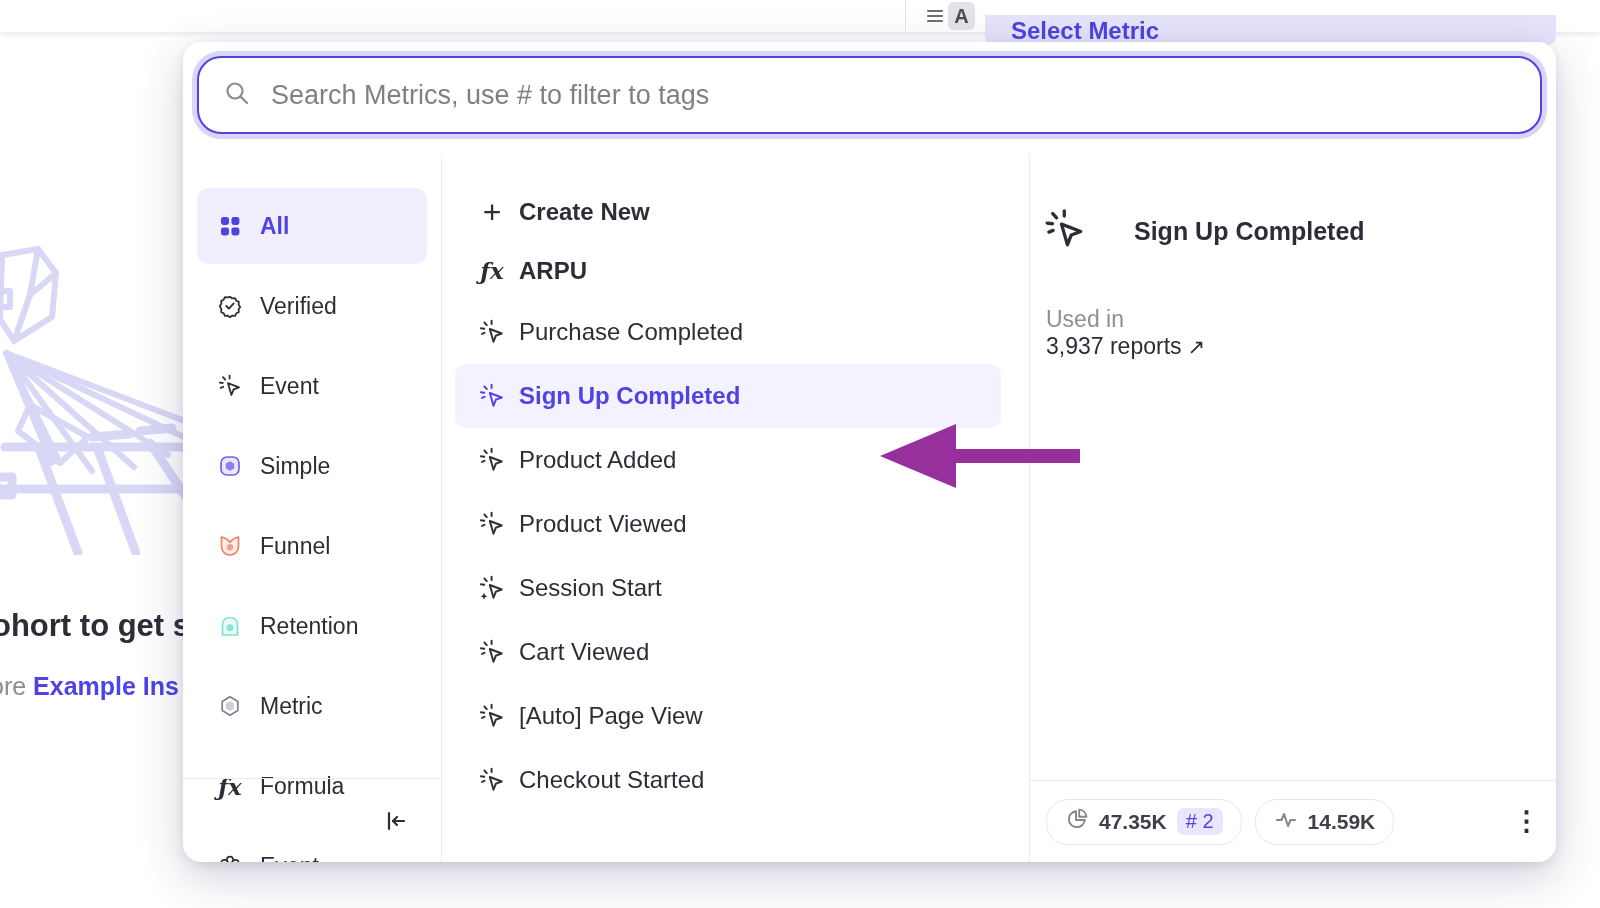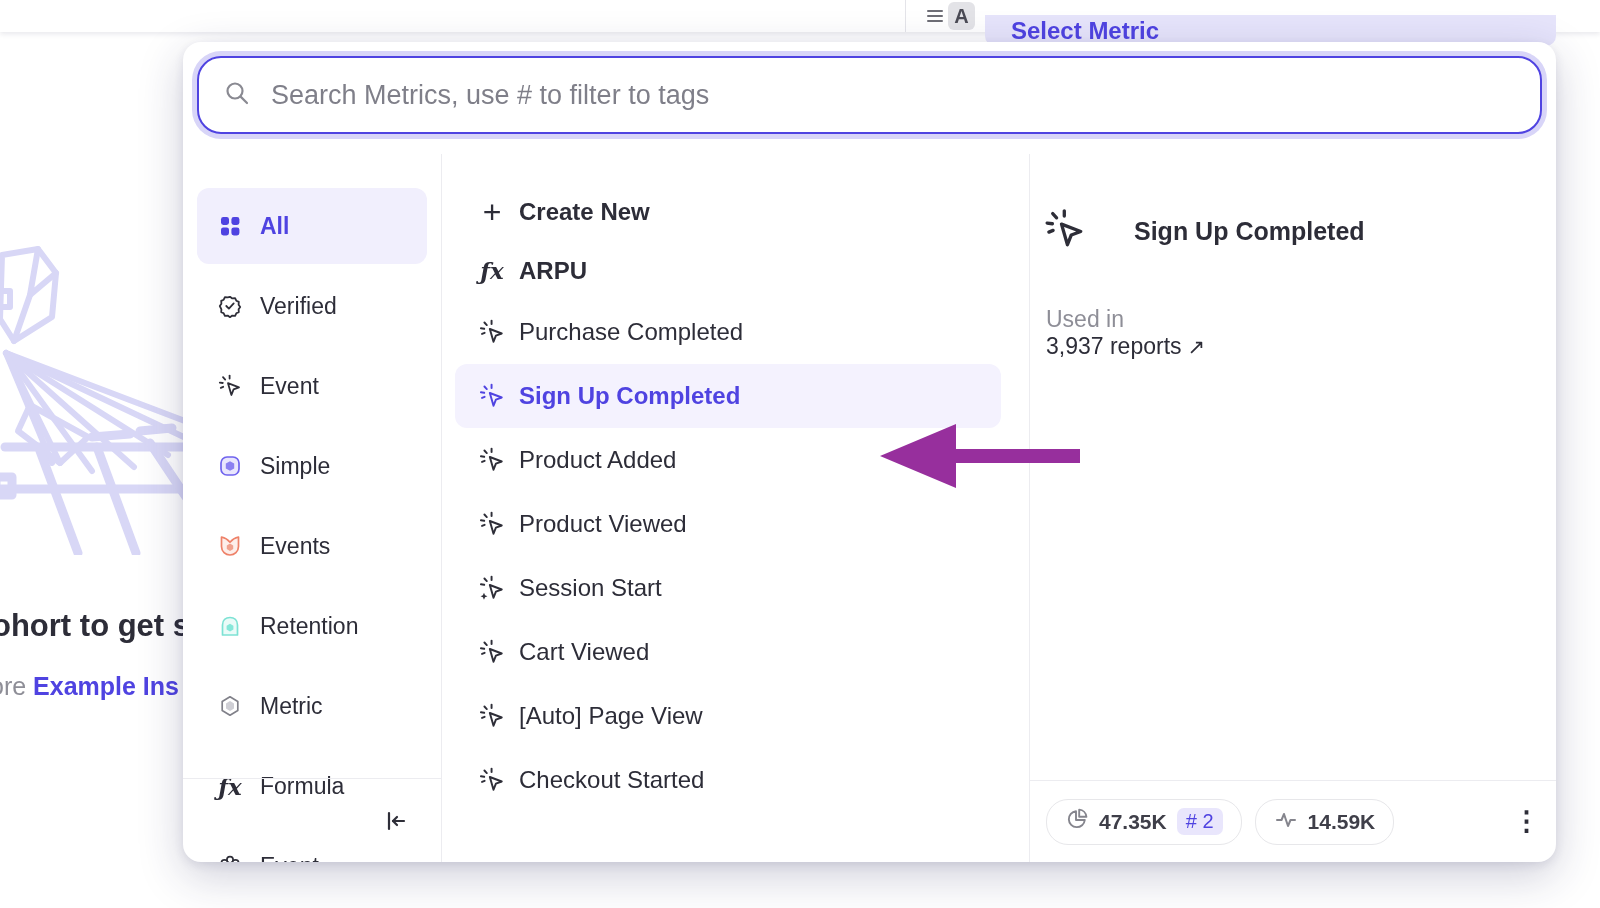--- a/index.html
+++ b/index.html
@@ -208,21 +208,21 @@
           </span>
           <span class="lbl">Simple</span>
         </div>
         <div class="side-item">
           <span class="ic">
             <svg width="24" height="24" viewBox="0 0 24 24">
                 <path d="M3.5 3 C6 3.6 9.5 5.2 12 8.2 C14.5 5.2 18 3.6 20.5 3 L20.5 12.5 C20.5 17.5 16.5 21 12 21 C7.5 21 3.5 17.5 3.5 12.5 Z" fill="#fdeeea" stroke="#ee8168" stroke-width="1.7" stroke-linejoin="round"></path>
                 <polygon points="12,9.5 15.2,11.4 15.2,15 12,16.9 8.8,15 8.8,11.4" fill="#f0a18e"></polygon>
               </svg>
           </span>
-          <span class="lbl">Events</span>
+          <span class="lbl">Funnel</span>
         </div>
         <div class="side-item">
           <span class="ic">
             <svg width="24" height="24" viewBox="0 0 24 24">
                 <path d="M4.5 21 L4.5 11 C4.5 6 7.8 3.5 12 3.5 C16.2 3.5 19.5 6 19.5 11 L19.5 21 Z" fill="#eafbf8" stroke="#7de2d4" stroke-width="1.7" stroke-linejoin="round"></path>
                 <polygon points="12,9.8 15.4,11.8 15.4,15.6 12,17.6 8.6,15.6 8.6,11.8" fill="#86e7d9"></polygon>
               </svg>
           </span>
           <span class="lbl">Retention</span>
         </div>

